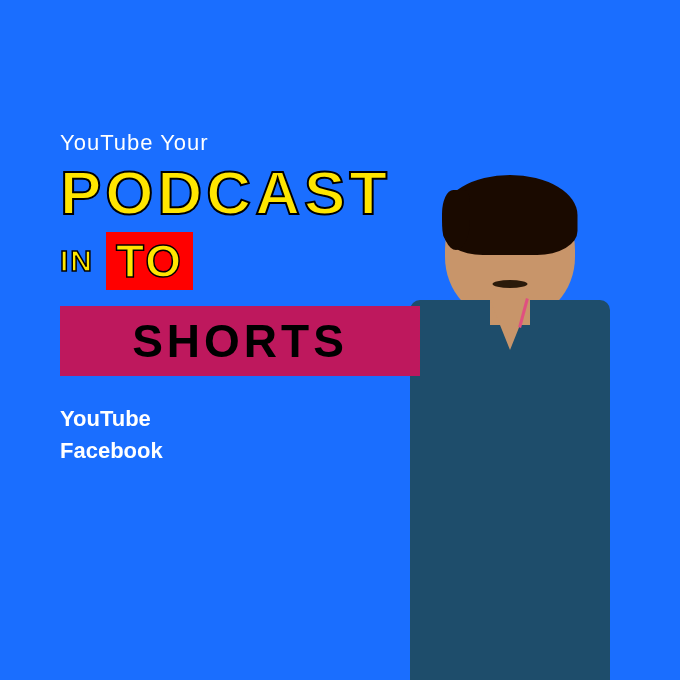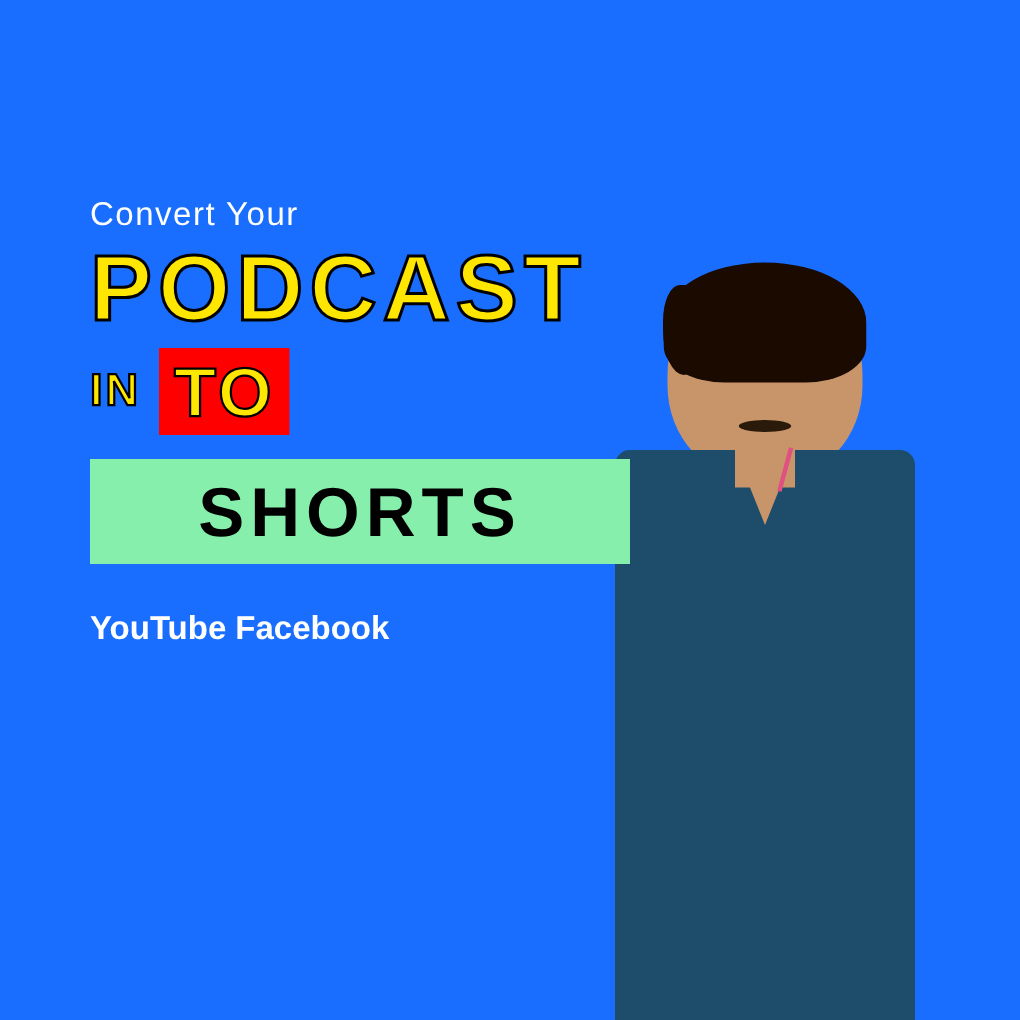--- a/index.html
+++ b/index.html
@@ -73,40 +73,40 @@
     .into-to {
       font-size: 46px;
       font-weight: 900;
       color: #ffe600;
       -webkit-text-stroke: 1.5px #000000;
       font-family: Impact, Arial Black, sans-serif;
       letter-spacing: 2px;
     }
 
     .shorts-wrapper {
-      background-color: #86efac;
+      background-color: #be185d;
       width: 360px;
       padding: 8px 0;
       display: flex;
       align-items: center;
       justify-content: center;
       margin-bottom: 30px;
     }
 
     .shorts {
       font-size: 46px;
       font-weight: 900;
       color: #000000;
       font-family: Impact, Arial Black, sans-serif;
       letter-spacing: 4px;
     }
 
     .platforms {
       display: flex;
-      flex-direction: row;
+      flex-direction: column;
       gap: 6px;
       margin-top: 26px;
     }
 
     .platform-item {
       font-size: 22px;
       font-weight: 600;
       font-family: Arial, sans-serif;
     }
 
@@ -266,21 +266,21 @@
     }
 
   </style>
 </head>
 <body>
 
 <div class="container">
 
   <div class="text-area">
 
-    <div class="convert-your">Convert Your</div>
+    <div class="convert-your">YouTube Your</div>
 
     <div class="podcast">PODCAST</div>
 
     <div class="into-wrapper">
       <span class="into-in">IN</span>
       <div class="into-to-wrapper">
         <span class="into-to">TO</span>
       </div>
     </div>
 

